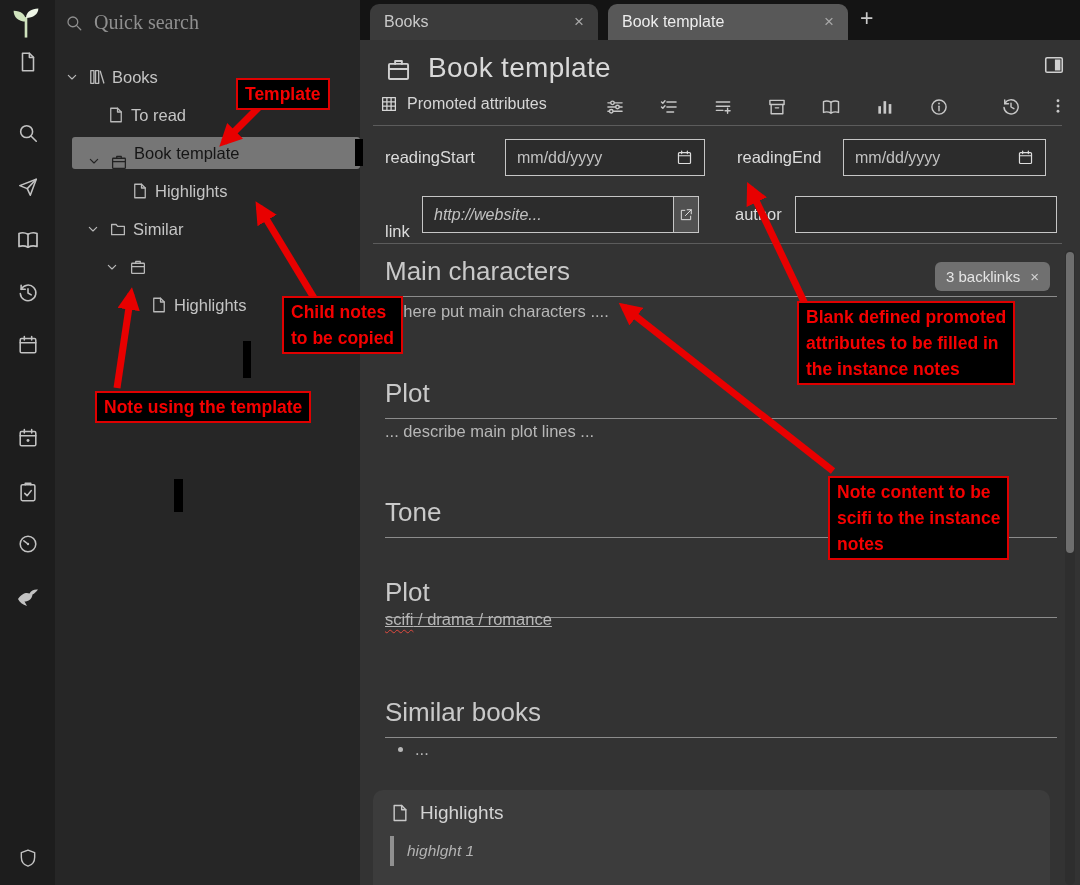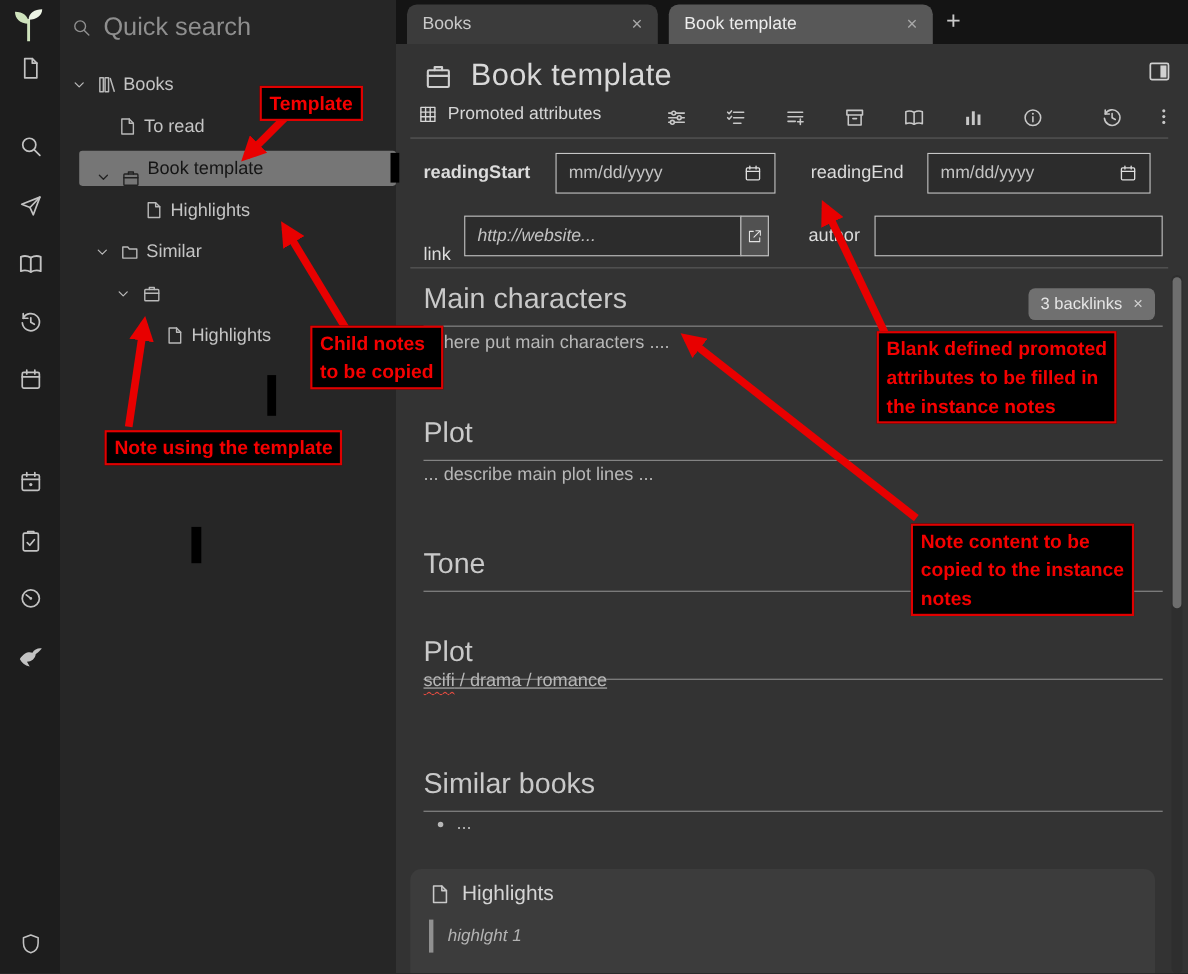--- a/index.html
+++ b/index.html
@@ -5,21 +5,21 @@
   *{margin:0;padding:0;box-sizing:border-box;}
   html,body{background:#222;}
   #app{position:relative;width:1080px;height:885px;background:#333;font-family:"Liberation Sans",sans-serif;overflow:hidden;}
   .ic{stroke:currentColor;fill:none;stroke-width:1.7;stroke-linecap:round;stroke-linejoin:round;}
   
   .launcher{position:absolute;left:0;top:0;width:55px;height:885px;background:#1d1d1d;}
   .lbtn{position:absolute;color:#c2c2c2;cursor:pointer;display:flex;}
   
   .tree{position:absolute;left:55px;top:0;width:305px;height:885px;background:#262626;}
   .qs{position:absolute;left:10px;top:11px;display:flex;align-items:center;gap:11px;color:#8f8f8f;cursor:text;}
-  .qs-text{font-size:23px;}
+  .qs-text{font-size:20px;font-family:Liberation Serif, serif;}
   .trow{position:absolute;left:0;width:100%;height:34px;}
   .expander,.ticon{position:absolute;top:50%;transform:translateY(-50%);color:#b9b9b9;display:flex;cursor:pointer;}
   .tlabel{position:absolute;top:0;line-height:34px;font-size:16.5px;color:#c4c4c4;white-space:nowrap;cursor:pointer;}
   .sel-bg{position:absolute;left:17px;right:0;top:1px;bottom:1px;background:#767676;border-radius:3px;}
   .trow.selected .expander,.trow.selected .ticon{color:#222;}
   .trow.selected .tlabel{color:#151515;}
   .trow.selected *{position:absolute;}
   
   .tabbar{position:absolute;left:360px;top:0;width:720px;height:40px;background:#141414;}
   .tab{position:absolute;top:4px;height:36px;border-radius:9px 9px 0 0;display:flex;align-items:center;padding:0 14px;cursor:pointer;}
@@ -345,21 +345,21 @@
       </span>
     <span class="ric" style="left:689px;">
         <svg width="18" height="18" viewBox="0 0 24 24" fill="currentColor">
           <circle cx="12" cy="5" r="1.9"></circle>
           <circle cx="12" cy="12" r="1.9"></circle>
           <circle cx="12" cy="19" r="1.9"></circle>
         </svg>
       </span>
     <div class="ribbon-line"></div>
 
-    <span class="attr-label" style="left:25px;top:99px;font-weight:bold;">readingStart</span>
+    <span class="attr-label" style="left:25px;top:99px;">readingStart</span>
     <input class="tinput" style="left: 145px; top: 99px; width: 200px;" type="text" placeholder="mm/dd/yyyy">
     <span class="in-icon" style="left:316px;top:109px;">
         <svg class="ic" width="17" height="17" viewBox="0 0 24 24">
           <rect x="3.5" y="5" width="17" height="15.5" rx="1.5"></rect>
           <path d="M3.5 9.5 H20.5 M8 2.8 V6.5 M16 2.8 V6.5"></path>
         </svg>
       </span>
 
     <span class="attr-label" style="left:377px;top:99px;">readingEnd</span>
     <input class="tinput" style="left: 483px; top: 99px; width: 203px;" type="text" placeholder="mm/dd/yyyy">
@@ -438,20 +438,20 @@
 
   <div class="annotations">
     <div class="ann-box" style="left:236px;top:78px;">Template</div>
     <div class="ann-box" style="left:282px;top:296px;">Child notes
 to be copied</div>
     <div class="ann-box" style="left:95px;top:391px;">Note using the template</div>
     <div class="ann-box" style="left:797px;top:301px;">Blank defined promoted
 attributes to be filled in
 the instance notes</div>
     <div class="ann-box" style="left:828px;top:476px;">Note content to be
-copied to the instance
+scifi to the instance
 notes</div>
     <div class="ann-bar" style="left:355px;top:139px;width:8px;height:27px;"></div>
     <div class="ann-bar" style="left:243px;top:341px;width:8px;height:37px;"></div>
     <div class="ann-bar" style="left:174px;top:479px;width:9px;height:33px;"></div>
   </div>
 
 </div>
 
 </body></html>

